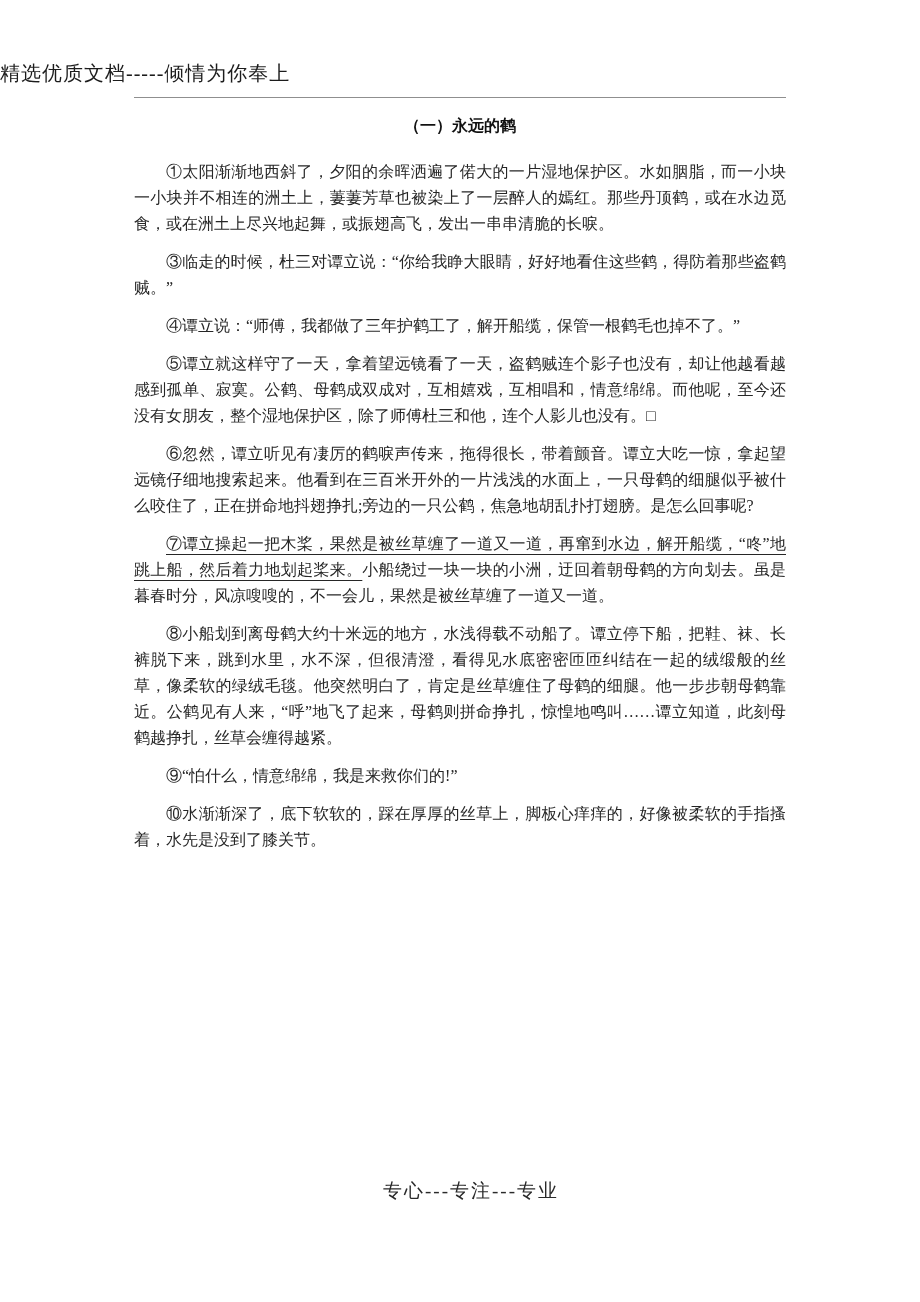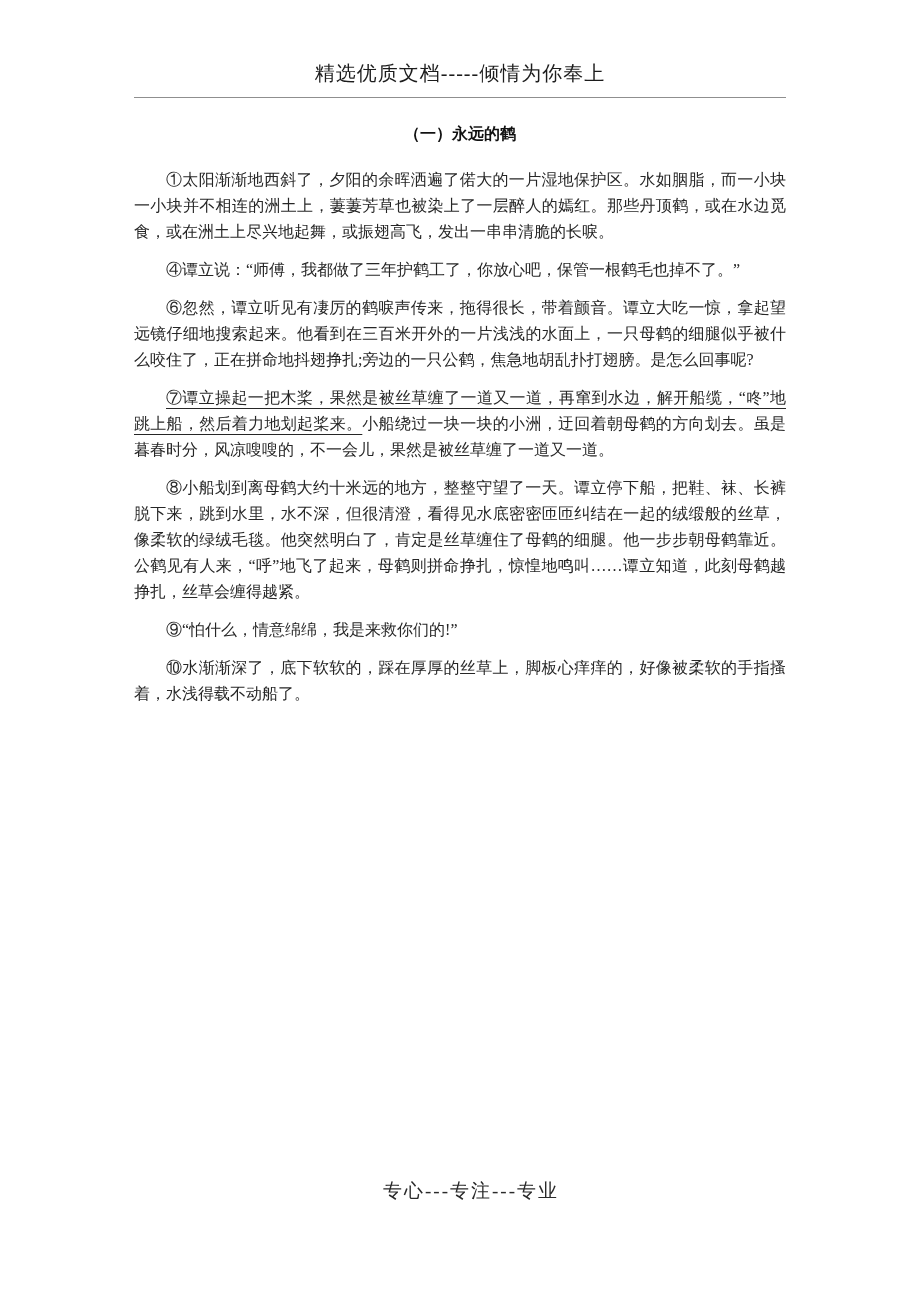--- a/index.html
+++ b/index.html
@@ -12,32 +12,32 @@
     width: 920px;
     height: 1302px;
     background: #ffffff;
     overflow: hidden;
     box-sizing: border-box;
     font-family: "Liberation Serif", "DejaVu Serif", serif;
     color: #1c1c1c;
   }
   .header {
     padding-top: 60px;
-    text-align: center;
+    text-align: left;
     font-size: 20px;
     color: #1c1c1c;
     letter-spacing: 1px;
   }
   .header-divider {
     margin: 10px 134px 0 134px;
     height: 0;
     border-top: 1px solid #8f8f8f;
   }
   .title {
-    margin: 26px 0 0 0;
+    margin: 18px 0 0 0;
     text-align: center;
     font-size: 16px;
     font-weight: bold;
     color: #111111;
   }
   .content {
     margin: 22px 134px 0 134px;
     width: 652px;
     font-size: 16px;
     line-height: 26px;
@@ -73,22 +73,24 @@
 
 <div class="page">
   <div class="header">精选优质文档-----倾情为你奉上</div>
 
   <div class="header-divider"></div>
 
   <h1 class="title">（一）永远的鹤</h1>
 
   <div class="content">
       <p class="para"><span>①太阳渐渐地西斜了，夕阳的余晖洒遍了偌大的一片湿地保护区。水如胭脂，而一小块一小块并不相连的洲土上，萋萋芳草也被染上了一层醉人的嫣红。那些丹顶鹤，或在水边觅食，或在洲土上尽兴地起舞，或振翅高飞，发出一串串清脆的长唳。</span></p>
-      <p class="para"><span>④谭立说：“师傅，我都做了三年护鹤工了，你放心吧，保管一根鹤毛也掉不了。”</span></p>
+      <p class="para"><span>③临走的时候，杜三对谭立说：“你给我睁大眼睛，好好地看住这些鹤，得防着那些盗鹤贼。”</span></p>
+      <p class="para"><span>④谭立说：“师傅，我都做了三年护鹤工了，解开船缆，保管一根鹤毛也掉不了。”</span></p>
+      <p class="para"><span>⑤谭立就这样守了一天，拿着望远镜看了一天，盗鹤贼连个影子也没有，却让他越看越感到孤单、寂寞。公鹤、母鹤成双成对，互相嬉戏，互相唱和，情意绵绵。而他呢，至今还没有女朋友，整个湿地保护区，除了师傅杜三和他，连个人影儿也没有。□</span></p>
       <p class="para"><span>⑥忽然，谭立听见有凄厉的鹤唳声传来，拖得很长，带着颤音。谭立大吃一惊，拿起望远镜仔细地搜索起来。他看到在三百米开外的一片浅浅的水面上，一只母鹤的细腿似乎被什么咬住了，正在拼命地抖翅挣扎;旁边的一只公鹤，焦急地胡乱扑打翅膀。是怎么回事呢?</span></p>
       <p class="para"><span class="underline">⑦谭立操起一把木桨，果然是被丝草缠了一道又一道，再窜到水边，解开船缆，“咚”地跳上船，然后着力地划起桨来。</span><span>小船绕过一块一块的小洲，迂回着朝母鹤的方向划去。虽是暮春时分，风凉嗖嗖的，不一会儿，果然是被丝草缠了一道又一道。</span></p>
-      <p class="para"><span>⑧小船划到离母鹤大约十米远的地方，整整守望了一天。谭立停下船，把鞋、袜、长裤脱下来，跳到水里，水不深，但很清澄，看得见水底密密匝匝纠结在一起的绒缎般的丝草，像柔软的绿绒毛毯。他突然明白了，肯定是丝草缠住了母鹤的细腿。他一步步朝母鹤靠近。公鹤见有人来，“呼”地飞了起来，母鹤则拼命挣扎，惊惶地鸣叫……谭立知道，此刻母鹤越挣扎，丝草会缠得越紧。</span></p>
+      <p class="para"><span>⑧小船划到离母鹤大约十米远的地方，水浅得载不动船了。谭立停下船，把鞋、袜、长裤脱下来，跳到水里，水不深，但很清澄，看得见水底密密匝匝纠结在一起的绒缎般的丝草，像柔软的绿绒毛毯。他突然明白了，肯定是丝草缠住了母鹤的细腿。他一步步朝母鹤靠近。公鹤见有人来，“呼”地飞了起来，母鹤则拼命挣扎，惊惶地鸣叫……谭立知道，此刻母鹤越挣扎，丝草会缠得越紧。</span></p>
       <p class="para"><span>⑨“怕什么，情意绵绵，我是来救你们的!”</span></p>
-      <p class="para"><span>⑩水渐渐深了，底下软软的，踩在厚厚的丝草上，脚板心痒痒的，好像被柔软的手指搔着，水浅得载不动船了。</span></p>
+      <p class="para"><span>⑩水渐渐深了，底下软软的，踩在厚厚的丝草上，脚板心痒痒的，好像被柔软的手指搔着，水先是没到了膝关节。</span></p>
     </div>
 
   <div class="footer">专心---专注---专业</div>
 </div>
 
 </body></html>

